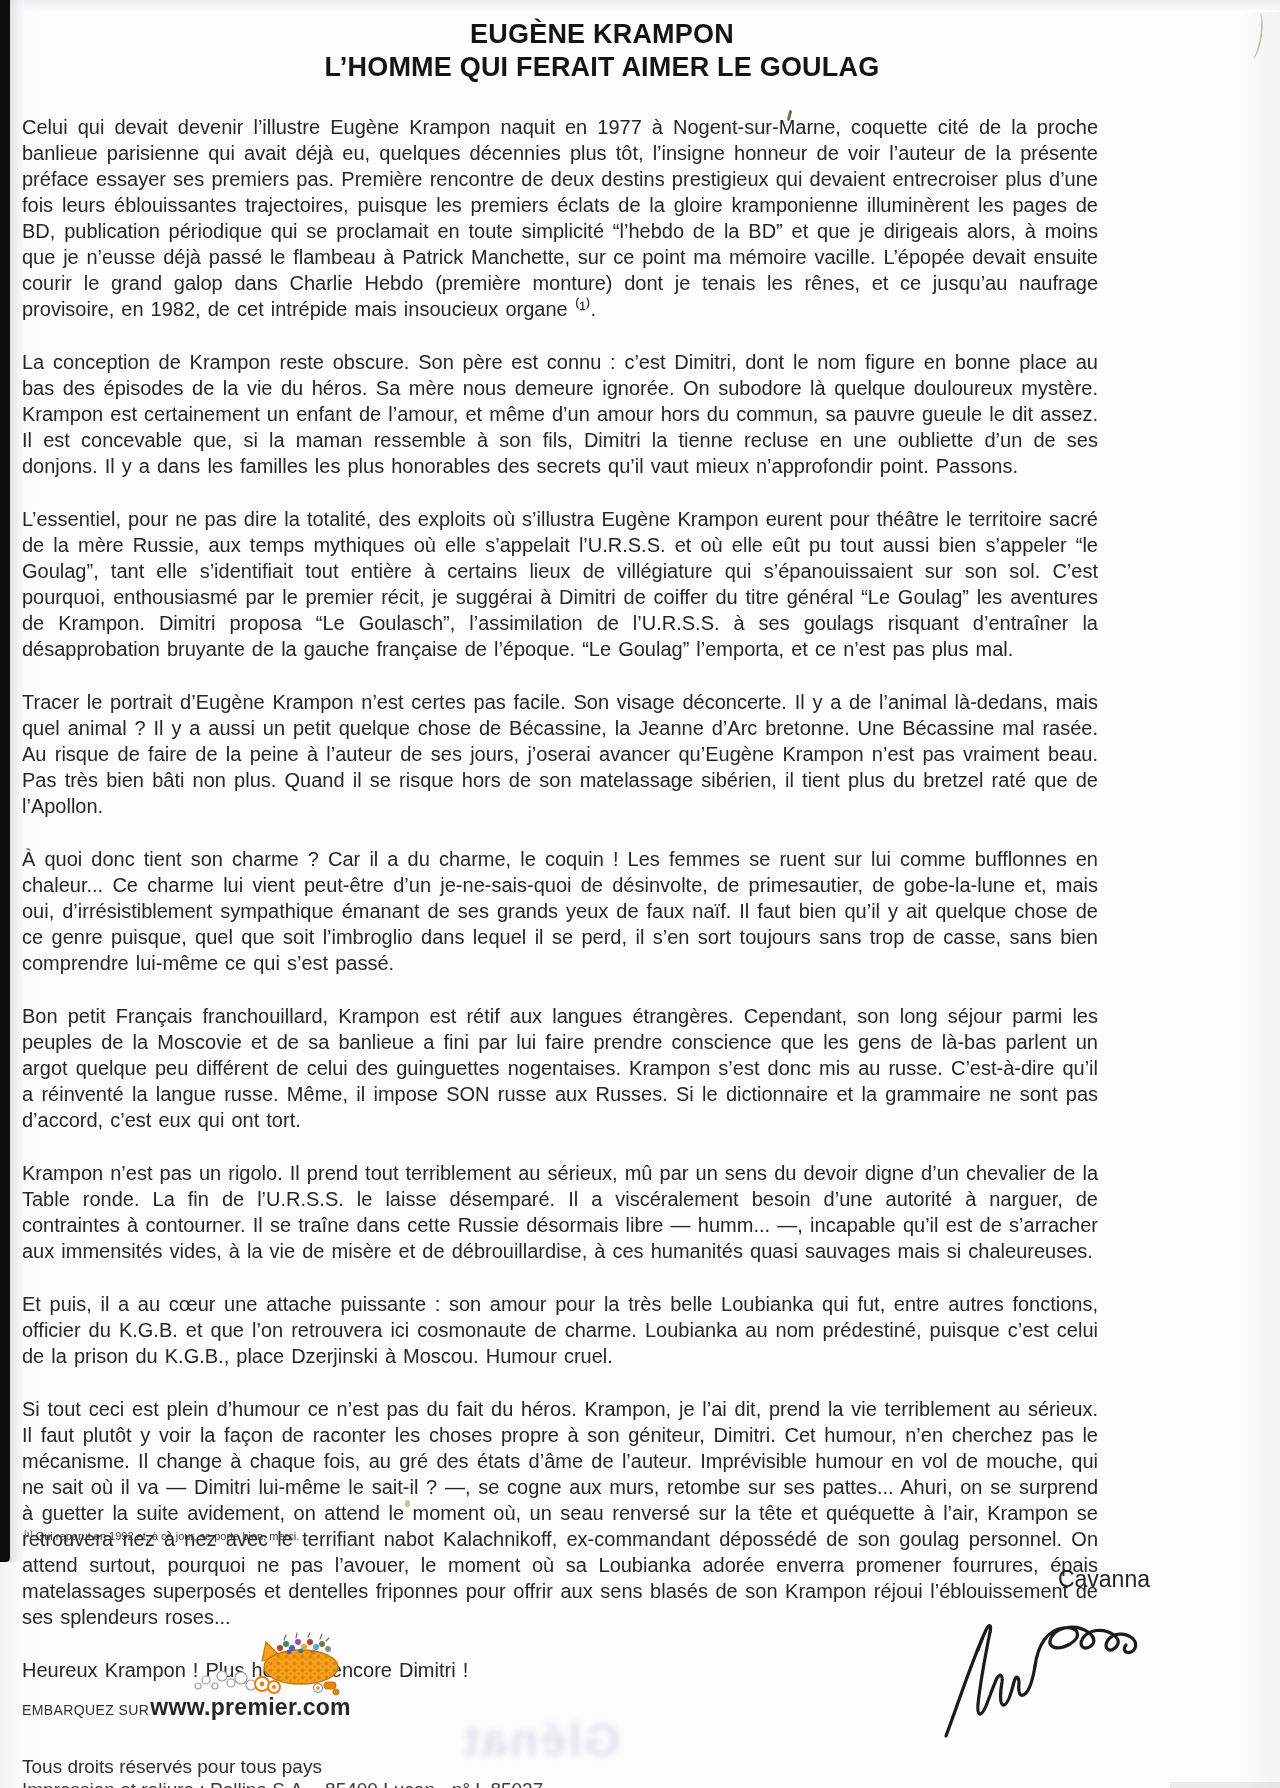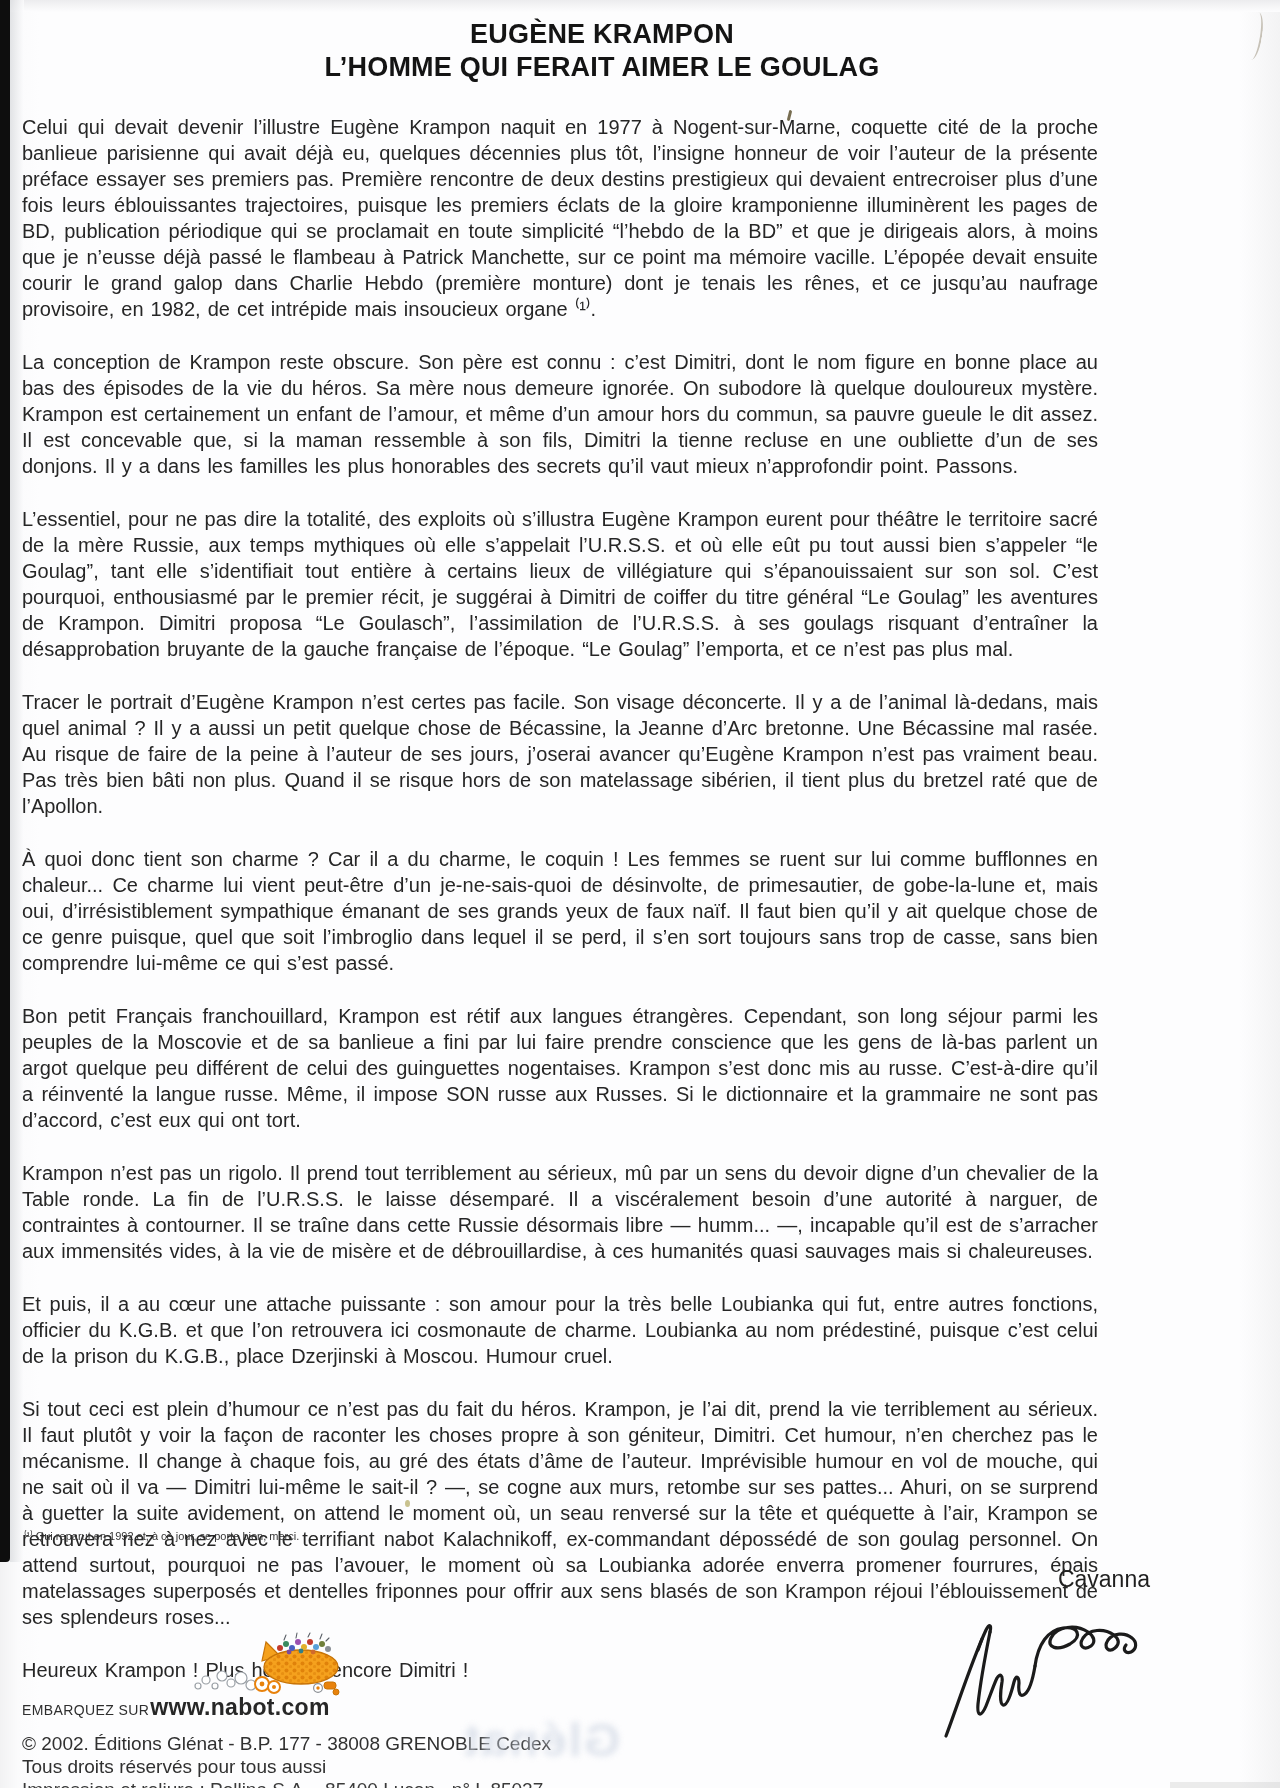--- a/index.html
+++ b/index.html
@@ -139,22 +139,21 @@
     </g>
 
     <rect x="136" y="56" width="12" height="7" rx="3" fill="#e8820c" stroke="#c87407" stroke-width="1"></rect>
     <circle cx="130" cy="62" r="4.4" fill="#ffffff" stroke="#8b8f94" stroke-width="1.2"></circle>
     <circle cx="130" cy="62" r="1.7" fill="#e8820c"></circle>
     <circle cx="148" cy="66" r="3" fill="#e8820c" stroke="#c87407" stroke-width="1"></circle>
   </svg>
 
   <div class="embark-line">
     <span class="embark-label">EMBARQUEZ SUR</span>
-    <span class="website">www.nabot.com</span>
+    <span class="website">www.premier.com</span>
   </div>
 
-  <div class="copyright">© 2002. Éditions Glénat - B.P. 177 - 38008 GRENOBLE Cedex</div>
-  <div class="rights">Tous droits réservés pour tous aussi</div>
+  <div class="rights">Tous droits réservés pour tous pays</div>
   <div class="imprint">Impression et reliure : Pollina S.A. - 85400 Luçon - n° L 85027</div>
 
   <div class="ghost">Glénat</div>
 
 </div>
 
 </body></html>

